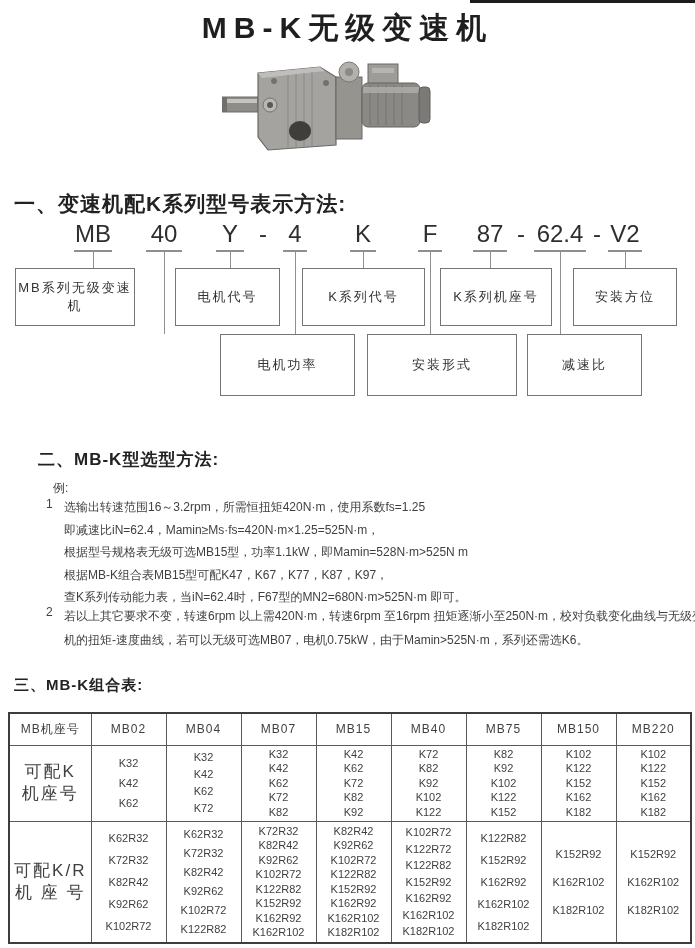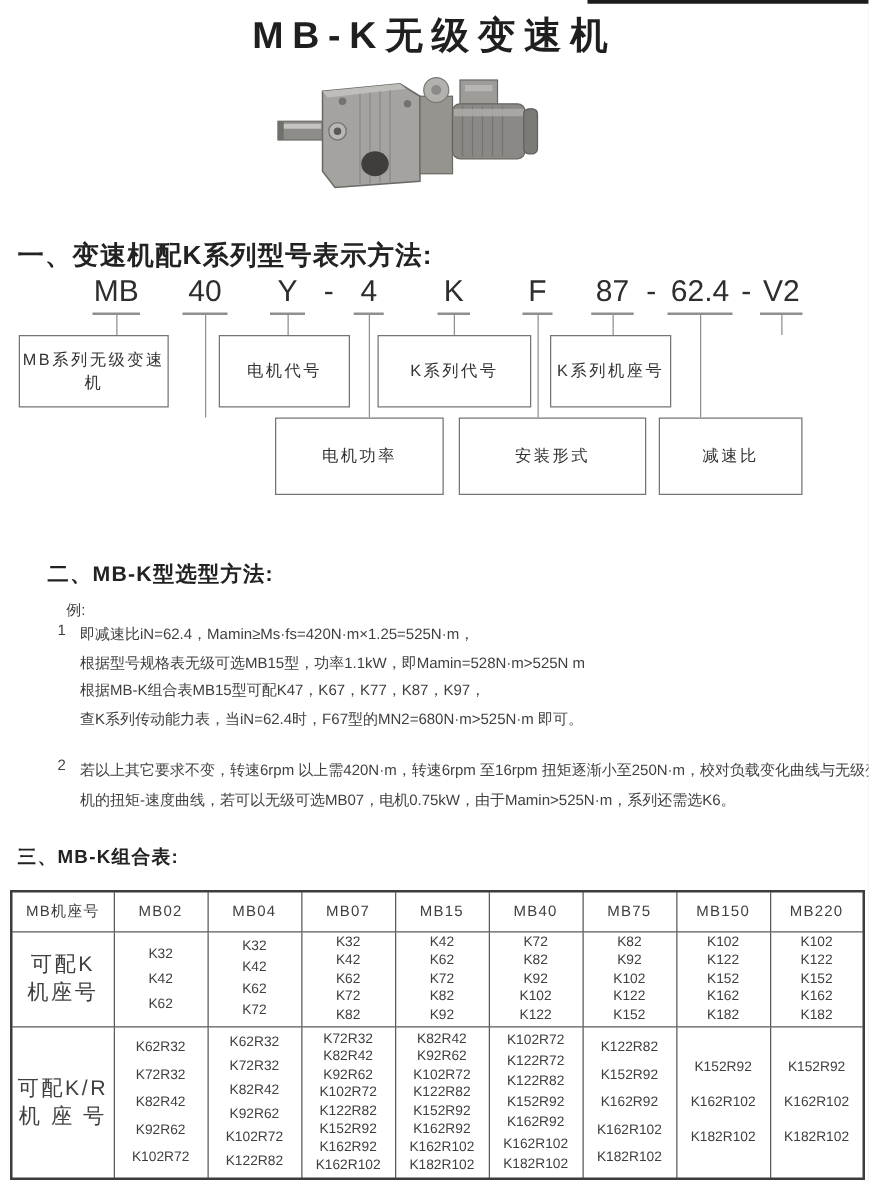--- a/index.html
+++ b/index.html
@@ -133,32 +133,34 @@
   <div class="vline" style="left:490px;top:252px;height:16px"></div>
   <div class="vline" style="left:625px;top:252px;height:16px"></div>
   <div class="vline" style="left:164px;top:252px;height:82px"></div>
   <div class="vline" style="left:295px;top:252px;height:82px"></div>
   <div class="vline" style="left:430px;top:252px;height:82px"></div>
   <div class="vline" style="left:560px;top:252px;height:82px"></div>
 
   <div class="dbox top" style="left:15px;width:120px">MB系列无级变速机</div>
   <div class="dbox top" style="left:175px;width:105px">电机代号</div>
   <div class="dbox top" style="left:302px;width:123px">K系列代号</div>
-  <div class="dbox top" style="left:440px;width:97px">K系列机座号</div>
+  <div class="dbox top" style="left:440px;width:112px">K系列机座号</div>
+  <div class="dbox top" style="left:573px;width:104px">安装方位</div>
 
   <div class="dbox bot" style="left:220px;width:135px">电机功率</div>
   <div class="dbox bot" style="left:367px;width:150px">安装形式</div>
   <div class="dbox bot" style="left:527px;width:115px">减速比</div>
 
   <div id="s2-heading" class="sec-heading">二、MB-K型选型方法:</div>
   <div class="example-label">例:</div>
 
   <div id="ex-item-1" class="ex-item">
     <div class="ex-num">1</div>
     <div class="ex-lines-1">
+      <div class="ex-line">选输出转速范围16～3.2rpm，所需恒扭矩420N·m，使用系数fs=1.25</div>
       <div class="ex-line">即减速比iN=62.4，Mamin≥Ms·fs=420N·m×1.25=525N·m，</div>
       <div class="ex-line">根据型号规格表无级可选MB15型，功率1.1kW，即Mamin=528N·m&gt;525N m</div>
       <div class="ex-line">根据MB-K组合表MB15型可配K47，K67，K77，K87，K97，</div>
       <div class="ex-line">查K系列传动能力表，当iN=62.4时，F67型的MN2=680N·m&gt;525N·m 即可。</div>
     </div>
   </div>
 
   <div id="ex-item-2" class="ex-item">
     <div class="ex-num">2</div>
     <div class="ex-lines-2">

